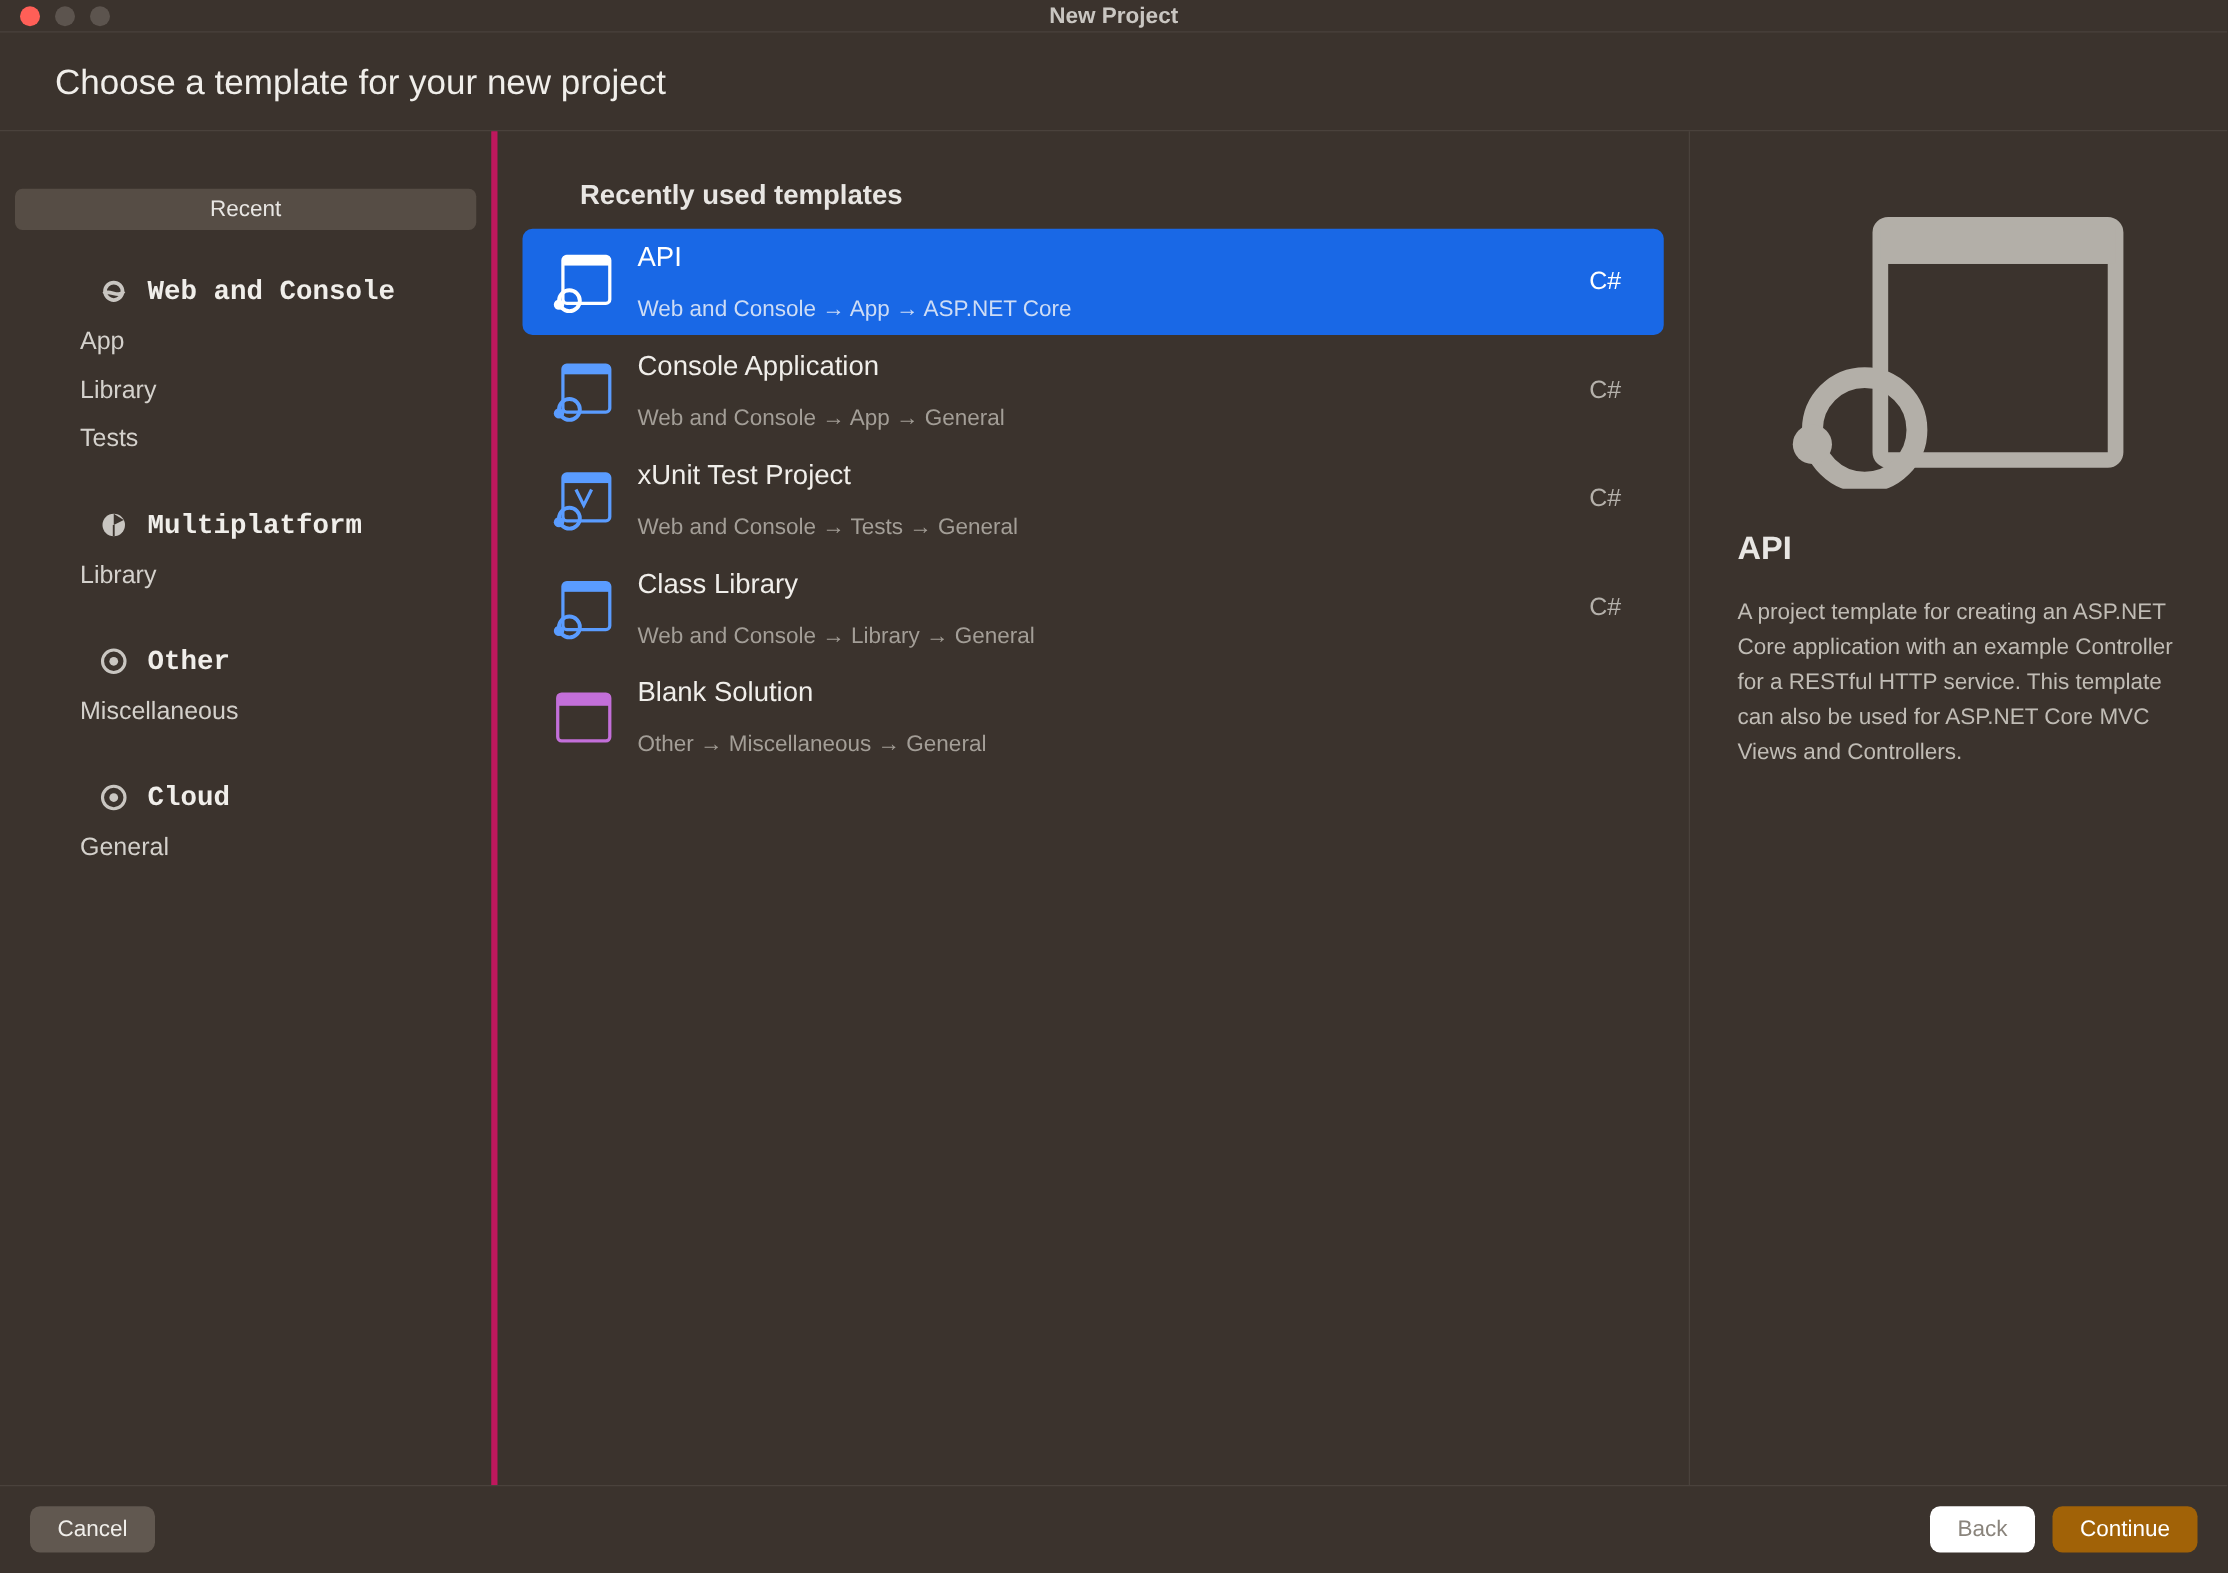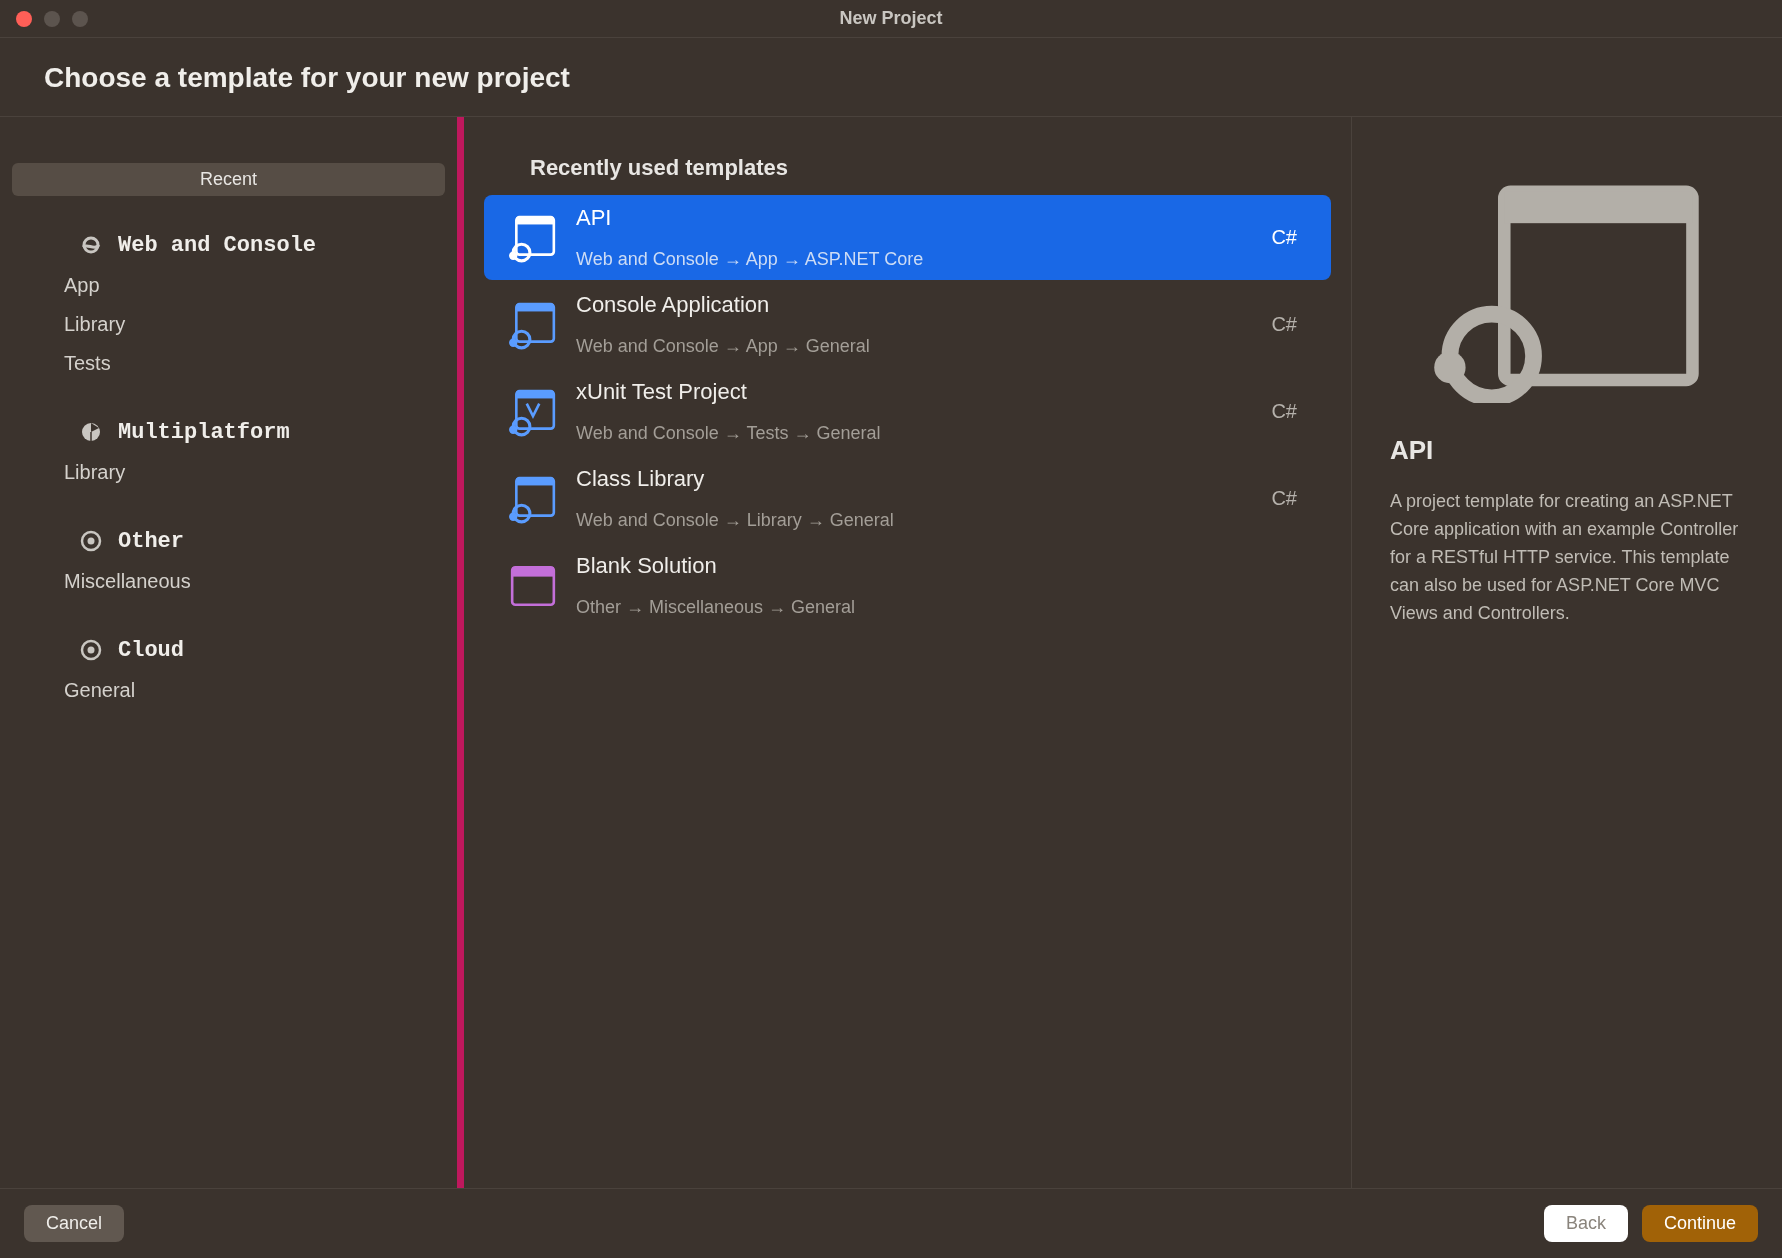--- a/index.html
+++ b/index.html
@@ -7,21 +7,21 @@
       font-family: -apple-system, BlinkMacSystemFont, "Segoe UI", Helvetica, Arial, sans-serif;
       background: #3b332d;
       color: #e8e6e3;
       width: 1782px;
       height: 1258px;
       overflow: hidden;
       display: flex;
       flex-direction: column;
     }
     .titlebar {
-      height: 38px;
+      height: 26px;
       background: #3b332d;
       border-bottom: 1px solid #4a423c;
       display: flex;
       align-items: center;
       position: relative;
     }
     .traffic-lights {
       display: flex;
       gap: 12px;
       padding-left: 16px;
@@ -36,31 +36,31 @@
       color: #c9c6c1;
       font-size: 18px;
       font-weight: 600;
     }
     .header {
       padding: 24px 44px 22px;
       border-bottom: 1px solid #4a423c;
     }
     .header h1 {
       font-size: 28px;
-      font-weight: 700;
+      font-weight: 400;
       color: #f0eeea;
     }
     .content {
       flex: 1;
       display: flex;
       min-height: 0;
     }
     .sidebar {
-      width: 464px;
-      border-right: 7px solid #be185d;
+      width: 398px;
+      border-right: 5px solid #be185d;
       padding-top: 46px;
       padding-bottom: 20px;
     }
     .sidebar-recent {
       background: #564d45;
       color: #e8e6e3;
       text-align: center;
       font-size: 18px;
       padding: 6px 0;
       margin: 0 12px 28px 12px;

